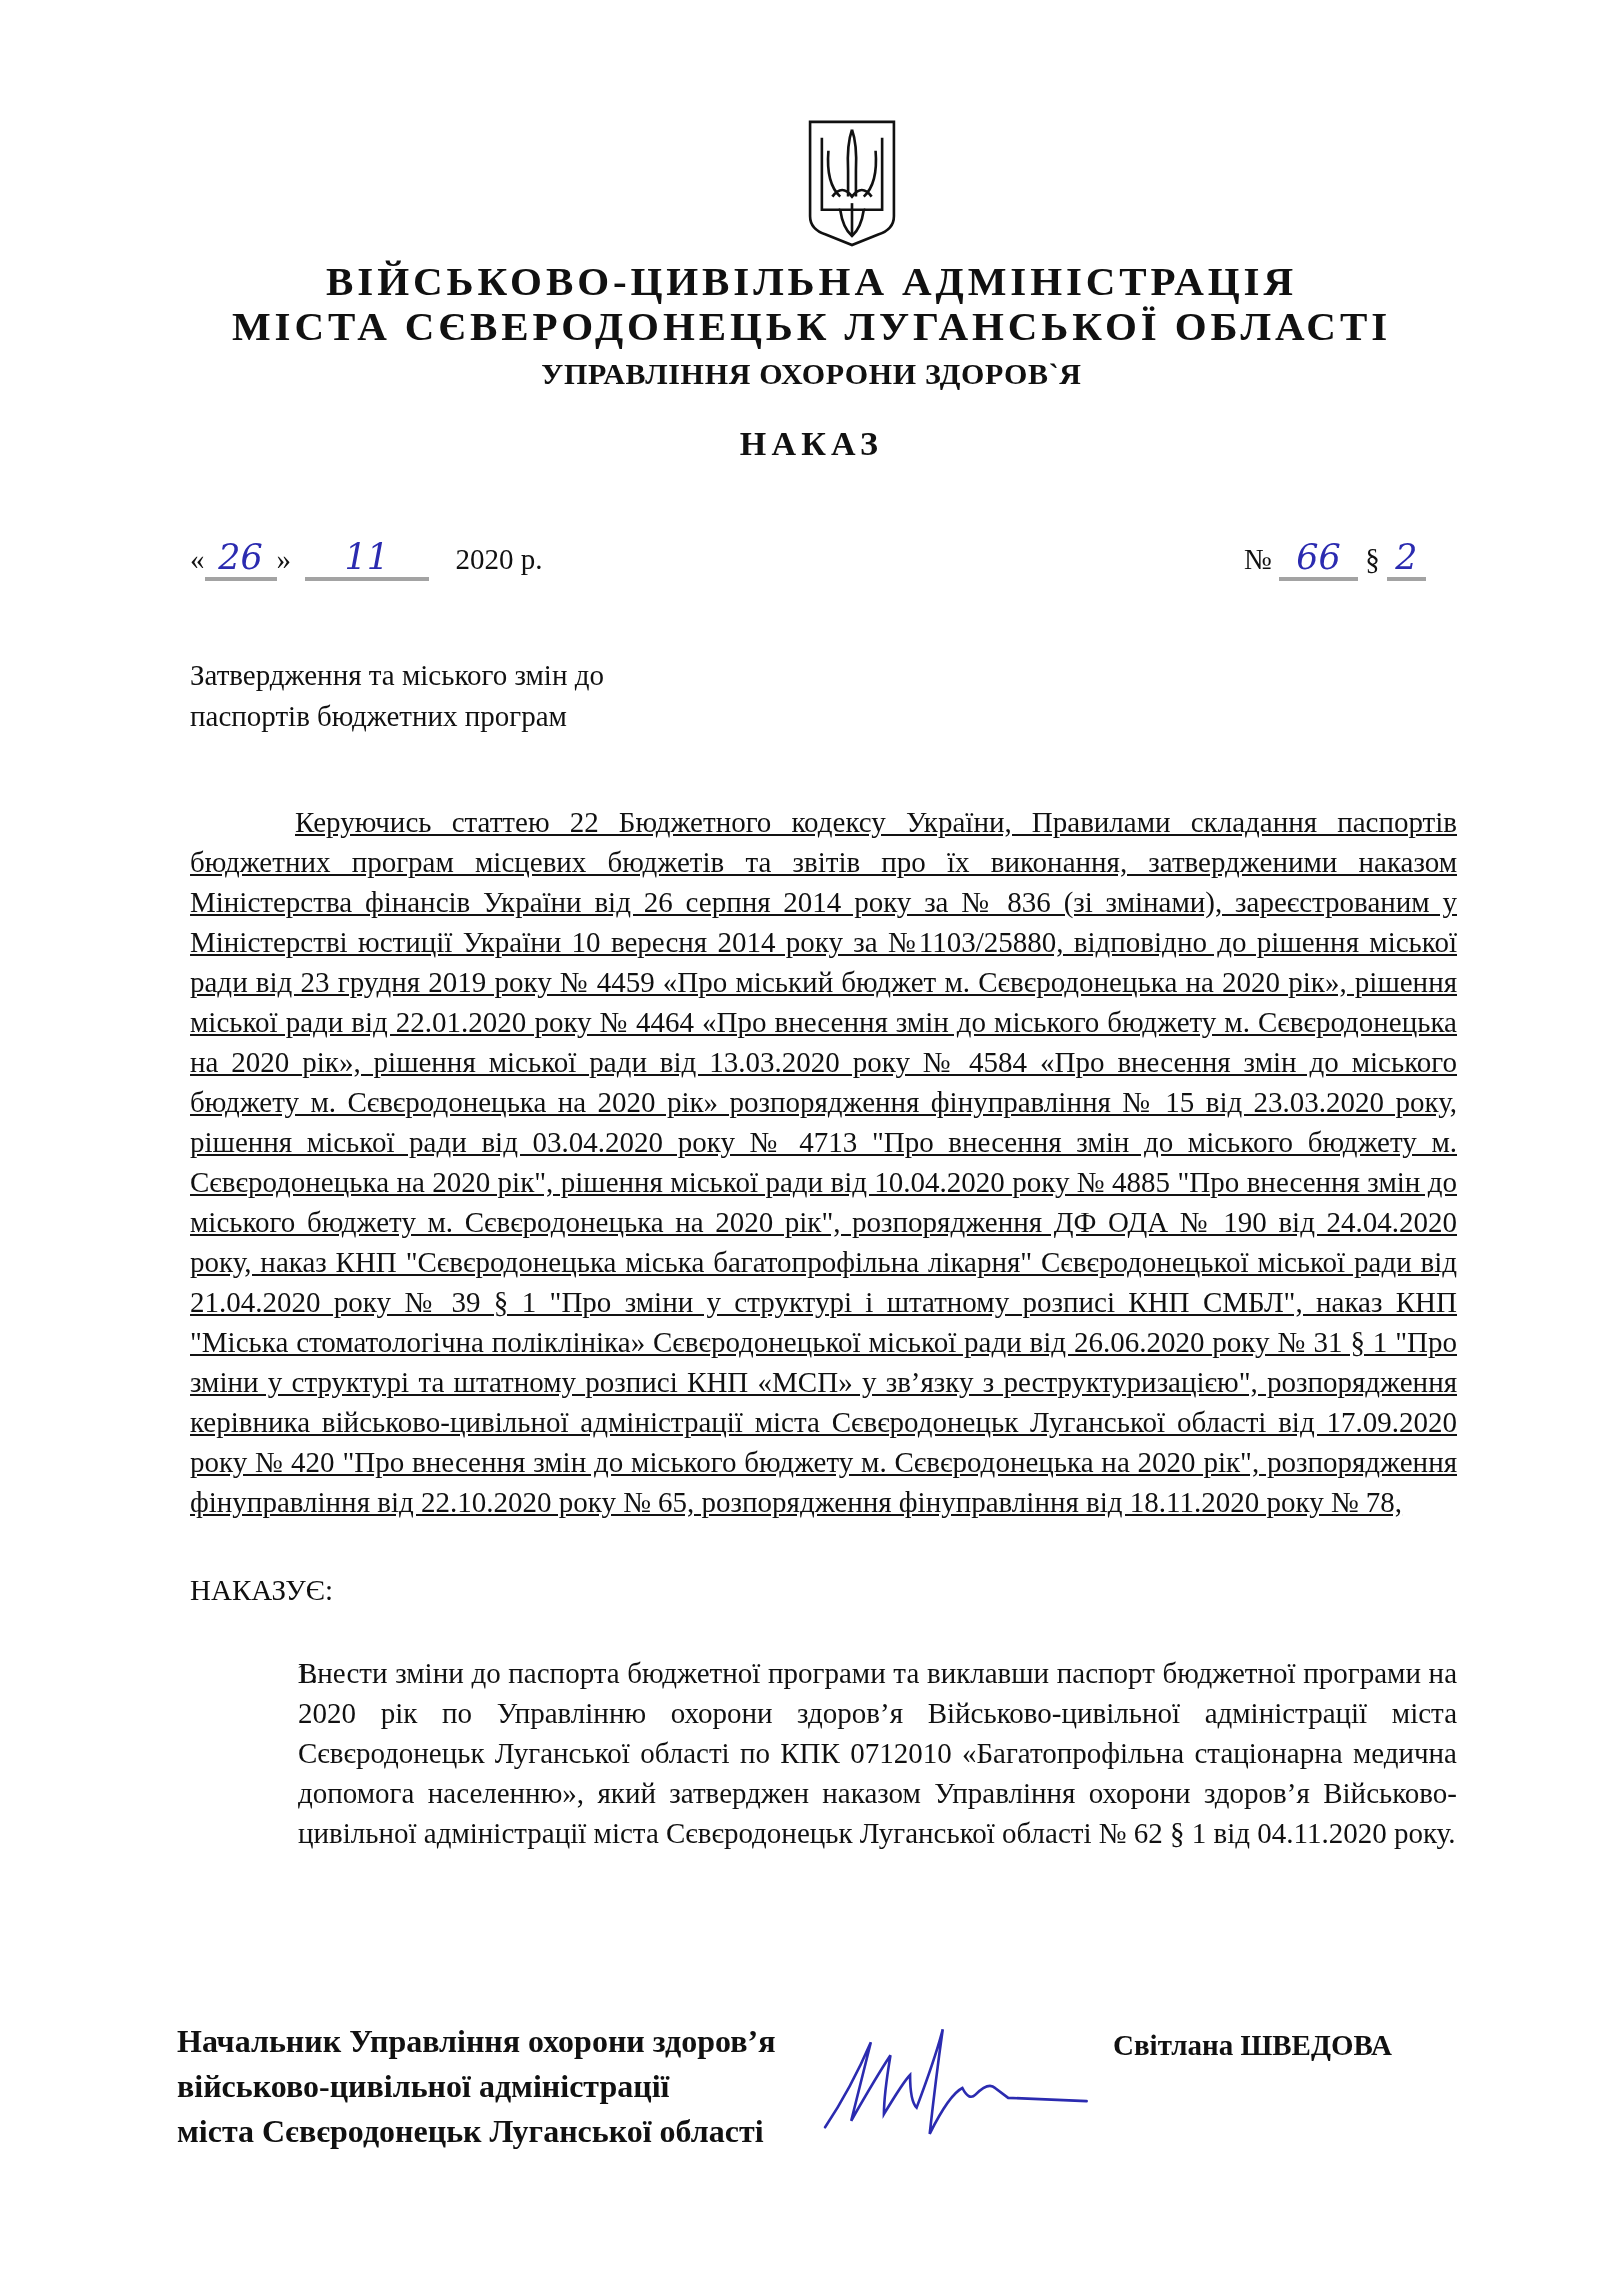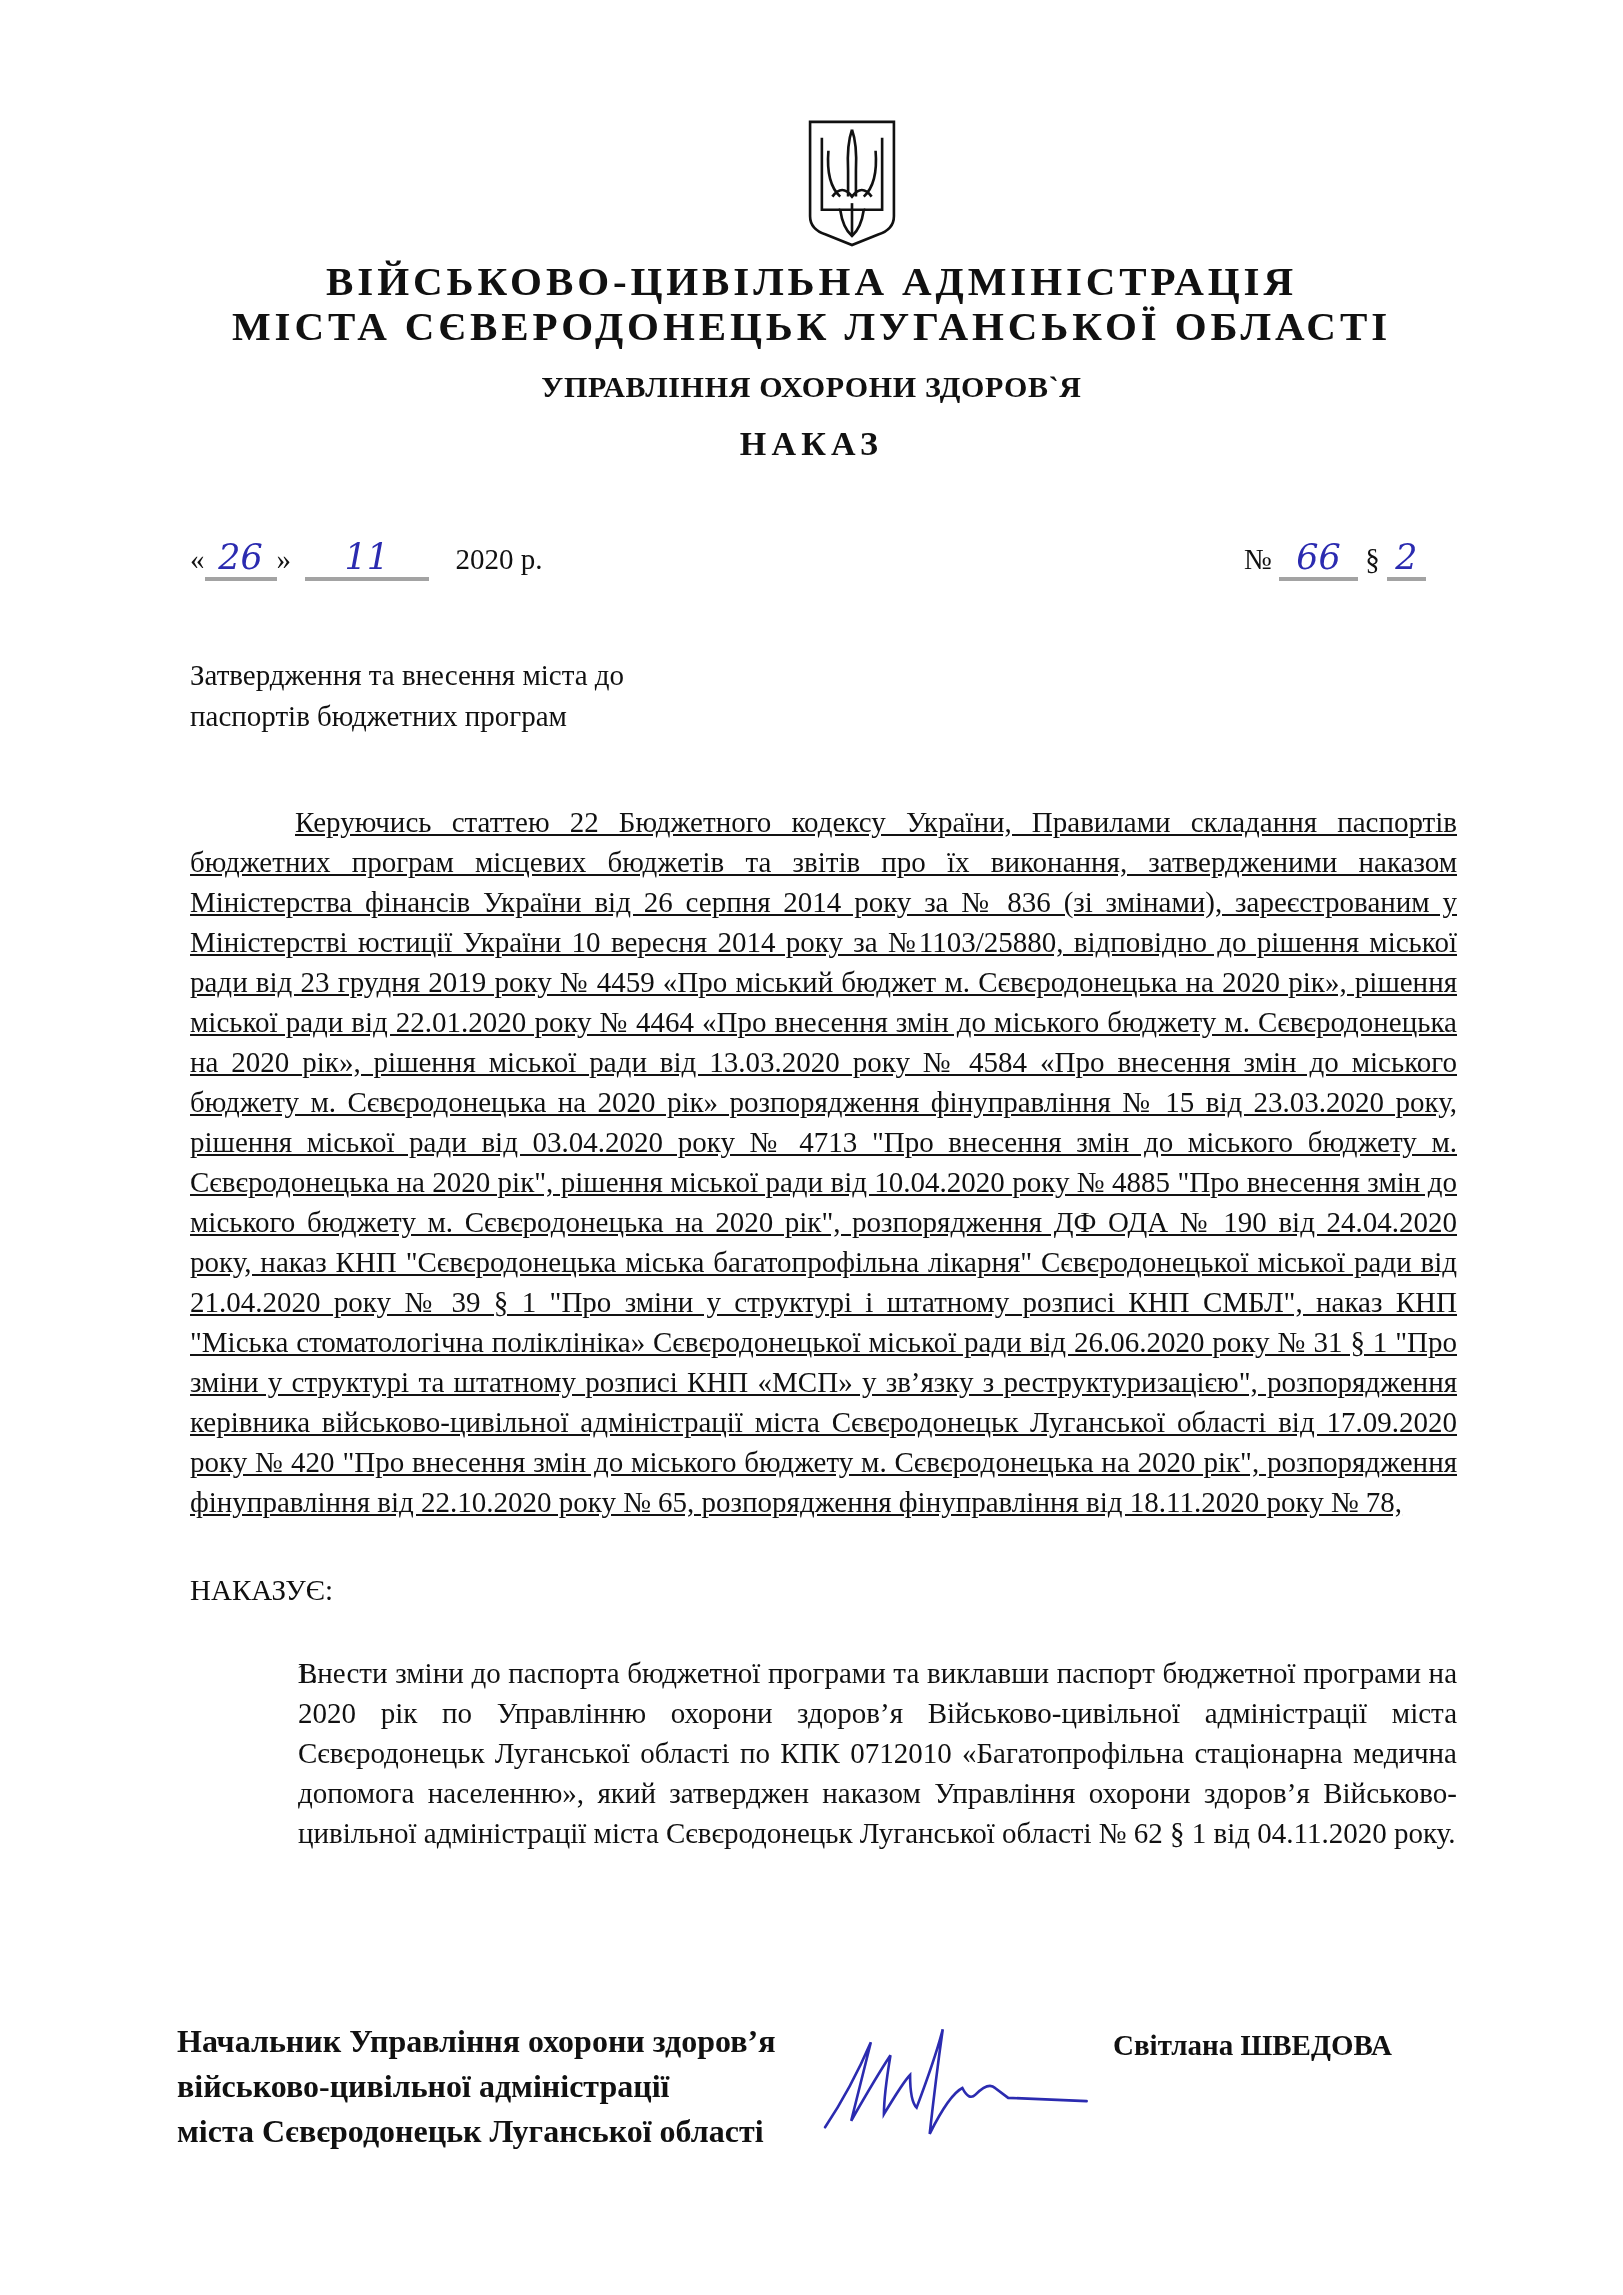--- a/index.html
+++ b/index.html
@@ -6,21 +6,21 @@
     body { width: 1623px; height: 2295px; position: relative; overflow: hidden;
            font-family: "Liberation Serif", "DejaVu Serif", serif; color: #111; }
     .page { position: absolute; left: 0; top: 0; width: 1623px; height: 2295px; }
 
     .emblem { position: absolute; left: 806px; top: 118px; width: 92px; height: 131px; }
 
     .hdr { position: absolute; left: 0; width: 1623px; text-align: center; font-weight: bold;
            letter-spacing: 3.9px; }
     .hdr1 { top: 257px; font-size: 41px; }
     .hdr2 { top: 302px; font-size: 41px; }
-    .hdr3 { top: 370px; font-size: 30px; letter-spacing: 0.7px; }
+    .hdr3 { top: 357px; font-size: 30px; letter-spacing: 0.7px; }
     .title { top: 425px; font-size: 34px; letter-spacing: 5.2px; }
 
     .dateline { position: absolute; top: 537px; left: 190px; font-size: 29px; }
     .hw { color: #2b2bb0; font-family: "DejaVu Serif", serif; font-style: italic; font-size: 35px; }
     .uline { display: inline-block; border-bottom: 4px solid #a3a3a3; text-align: center; }
     .d-day { width: 72px; }
     .d-month { width: 124px; margin-left: 6.5px; }
     .d-year { margin-left: 19.6px; }
     .numline { position: absolute; top: 537px; left: 1244px; font-size: 29px; }
     .n-num { width: 79px; }
@@ -69,21 +69,21 @@
   </div>
 
   <div class="numline">
     <span>№</span>
     <span class="uline n-num"><span class="hw">66</span></span>
     <span>§</span>
     <span class="uline n-par"><span class="hw">2</span></span>
   </div>
 
   <div class="subject">
-    <div>Затвердження та внесення міста до</div>
+    <div>Затвердження та міського змін до</div>
     <div>паспортів бюджетних програм</div>
   </div>
 
   <div class="body-text">Керуючись статтею 22 Бюджетного кодексу України, Правилами складання паспортів бюджетних програм місцевих бюджетів та звітів про їх виконання, затвердженими наказом Міністерства фінансів України від 26 серпня 2014 року за № 836 (зі змінами), зареєстрованим у Міністерстві юстиції України 10 вересня 2014 року за №1103/25880, відповідно до рішення міської ради від 23 грудня 2019 року № 4459 «Про міський бюджет м. Сєвєродонецька на 2020 рік», рішення міської ради від 22.01.2020 року № 4464 «Про внесення змін до міського бюджету м. Сєвєродонецька на 2020 рік», рішення міської ради від 13.03.2020 року № 4584 «Про внесення змін до міського бюджету м. Сєвєродонецька на 2020 рік» розпорядження фінуправління № 15 від 23.03.2020 року, рішення міської ради від 03.04.2020 року № 4713 "Про внесення змін до міського бюджету м. Сєвєродонецька на 2020 рік", рішення міської ради від 10.04.2020 року № 4885 "Про внесення змін до міського бюджету м. Сєвєродонецька на 2020 рік", розпорядження ДФ ОДА № 190 від 24.04.2020 року, наказ КНП "Сєвєродонецька міська багатопрофільна лікарня" Сєвєродонецької міської ради від 21.04.2020 року № 39 § 1 "Про зміни у структурі і штатному розписі КНП СМБЛ", наказ КНП "Міська стоматологічна поліклініка» Сєвєродонецької міської ради від 26.06.2020 року № 31 § 1 "Про зміни у структурі та штатному розписі КНП «МСП» у зв’язку з реструктуризацією", розпорядження керівника військово-цивільної адміністрації міста Сєвєродонецьк Луганської області від 17.09.2020 року № 420 "Про внесення змін до міського бюджету м. Сєвєродонецька на 2020 рік", розпорядження фінуправління від 22.10.2020 року № 65, розпорядження фінуправління від 18.11.2020 року № 78,</div>
 
   <div class="naкaz">НАКАЗУЄ:</div>
 
   <div class="item">
     <span class="num">1.</span>
     <span class="txt">Внести зміни до паспорта бюджетної програми та виклавши паспорт бюджетної програми на 2020 рік по Управлінню охорони здоров’я Військово-цивільної адміністрації міста Сєвєродонецьк Луганської області по КПК 0712010 «Багатопрофільна стаціонарна медична допомога населенню», який затверджен наказом Управління охорони здоров’я Військово-цивільної адміністрації міста Сєвєродонецьк Луганської області № 62 § 1 від 04.11.2020 року.</span>

